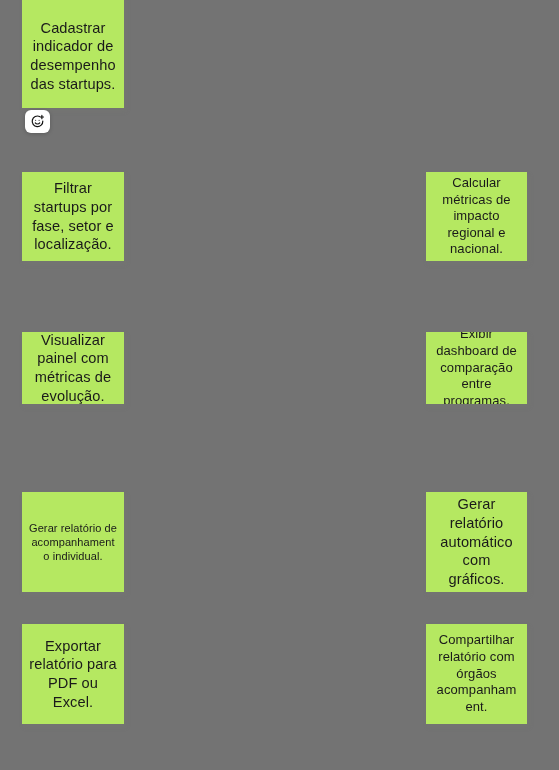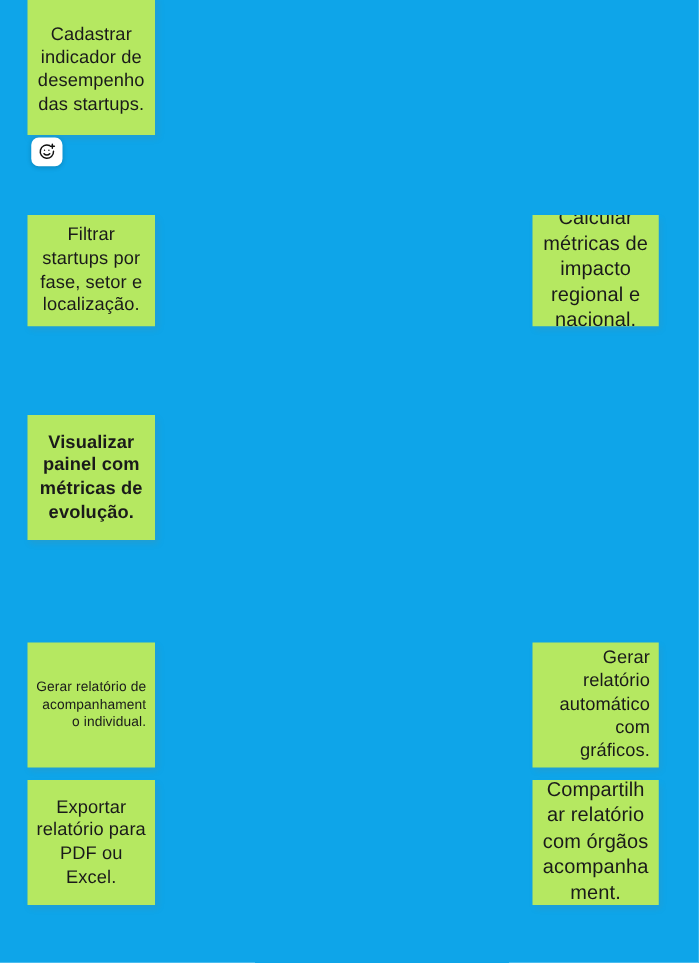--- a/index.html
+++ b/index.html
@@ -14,21 +14,21 @@
     font-family: "Liberation Sans", "DejaVu Sans", sans-serif;
     overflow: hidden;
     position: relative;
   }
 
   #board {
     position: absolute;
     inset: 0;
     width: 559px;
     height: 770px;
-    background: #0ea5e9;
+    background: #737373;
   }
 
   .sticky {
     position: absolute;
     box-sizing: border-box;
     background: #b5e861;
     display: flex;
     align-items: center;
     justify-content: center;
     text-align: center;
@@ -42,31 +42,31 @@
   }
 
   .sticky .sticky-text {
     display: block;
     width: 100%;
     white-space: pre-line;
   }
 
   
   .size-lg  { font-size: 14.6px; }
-  .size-md  { font-size: 16px; }
+  .size-md  { font-size: 13px; }
   .size-xs  { font-size: 11px; }
 
   
   .col-left  { left: 22px;  width: 102px; }
   .col-right { left: 426px; width: 101px; }
 
   .row-1 { top: -4px;  height: 112px; }
   .row-2 { top: 172px; height: 89px; }
-  .row-3 { top: 332px; height: 100px; font-weight: bold; }
-  .row-4 { top: 514px; height: 100px; text-align: right; }
+  .row-3 { top: 332px; height: 72px; }
+  .row-4 { top: 492px; height: 100px; }
   .row-5 { top: 624px; height: 100px; }
 
   
   .sticky.clipped-top {
     padding-top: 14px;
   }
 
   
   .reaction-btn {
     position: absolute;
@@ -106,20 +106,23 @@
     </button>
     <div class="sticky col-left row-2 size-lg">
       <span class="sticky-text">Filtrar startups  por fase, setor e localização.</span>
     </div>
     <div class="sticky col-right row-2 size-md">
       <span class="sticky-text">Calcular métricas de impacto regional e nacional.</span>
     </div>
     <div class="sticky col-left row-3 size-lg">
       <span class="sticky-text">Visualizar painel  com métricas de evolução.</span>
     </div>
+    <div class="sticky col-right row-3 size-md">
+      <span class="sticky-text">Exibir dashboard de comparação entre programas.</span>
+    </div>
     <div class="sticky col-left row-4 size-xs">
       <span class="sticky-text">Gerar relatório de acompanhament o individual.</span>
     </div>
     <div class="sticky col-right row-4 size-lg">
       <span class="sticky-text">Gerar relatório automático com gráficos.</span>
     </div>
     <div class="sticky col-left row-5 size-lg">
       <span class="sticky-text">Exportar relatório para PDF ou Excel.</span>
     </div>
     <div class="sticky col-right row-5 size-md">

